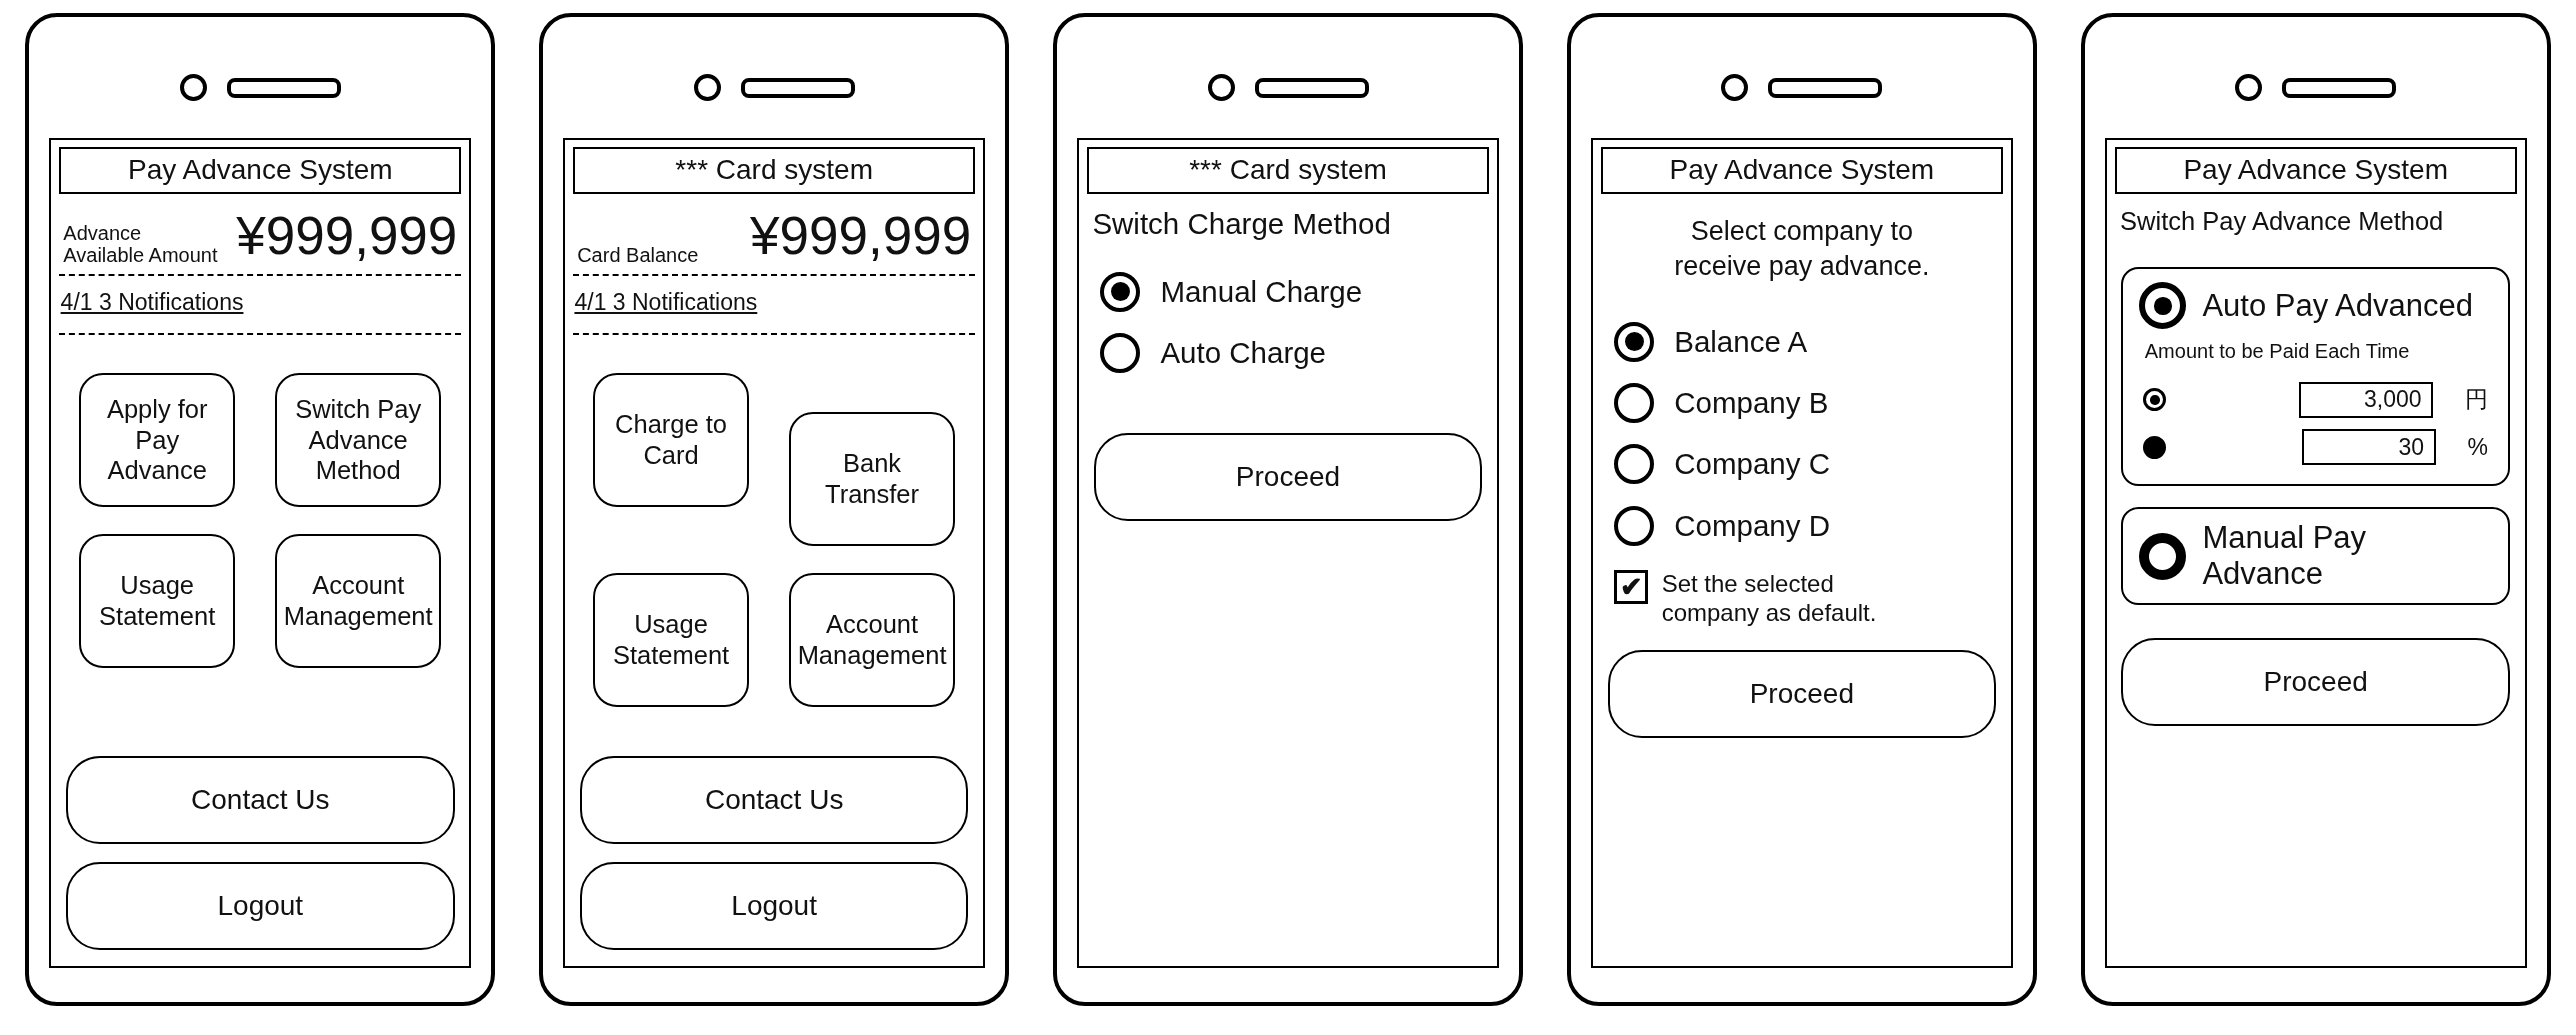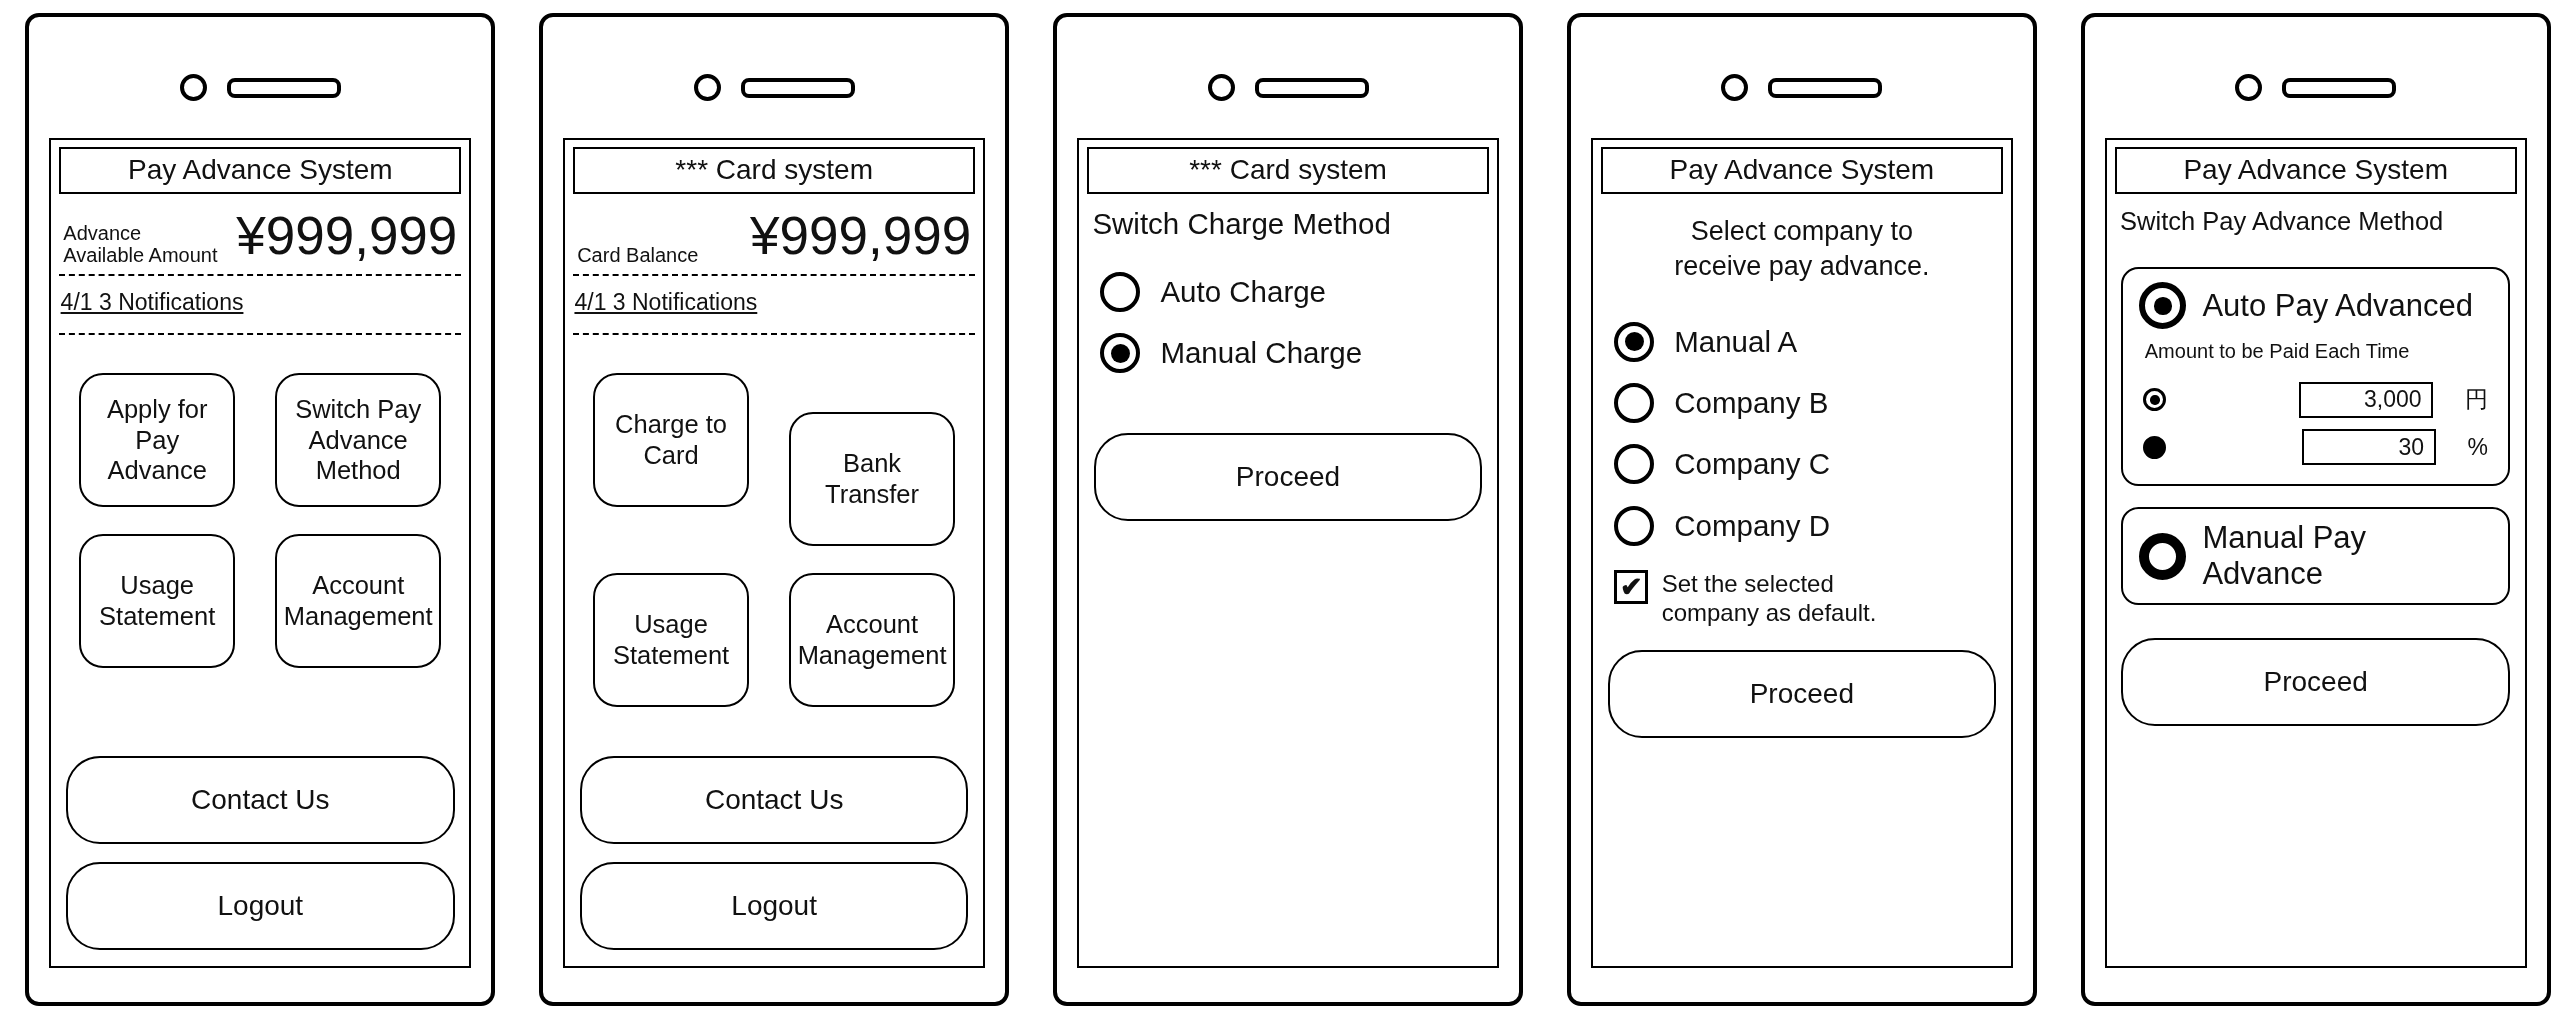--- a/index.html
+++ b/index.html
@@ -13,21 +13,21 @@
     justify-content: space-around;
     align-items: flex-start;
     gap: 20px;
     width: 2576px;
     height: 1036px;
   }
   .phone {
     width: 470px;
     height: 993px;
     border: 4px solid #000;
-    border-radius: 14px;
+    border-radius: 32px;
     padding: 20px 20px 34px 20px;
     display: flex;
     flex-direction: column;
     align-items: center;
     background: #fff;
     position: relative;
   }
   .phone-top {
     display: flex;
     align-items: center;
@@ -266,49 +266,49 @@
 
 <div class="phone">
   <div class="phone-top">
     <div class="camera"></div>
     <div class="speaker"></div>
   </div>
   <div class="screen">
     <div class="title-bar">*** Card system</div>
     <div class="subhead">Switch Charge Method</div>
     <div class="radio-row">
-      <div class="radio-outer"></div>
-      <span>Auto Charge</span>
-    </div>
-    <div class="radio-row">
       <div class="radio-outer">
           <div class="radio-inner"></div>
         </div>
       <span>Manual Charge</span>
     </div>
+    <div class="radio-row">
+      <div class="radio-outer"></div>
+      <span>Auto Charge</span>
+    </div>
     <div style="height:40px"></div>
     <div class="pill-btn">Proceed</div>
   </div>
 </div>
 
 <div class="phone">
   <div class="phone-top">
     <div class="camera"></div>
     <div class="speaker"></div>
   </div>
   <div class="screen">
     <div class="title-bar">Pay Advance System</div>
     <div class="subhead-center" style="white-space:pre-line;">Select company to
 receive pay advance.</div>
 
     <div class="radio-row">
       <div class="radio-outer">
           <div class="radio-inner"></div>
         </div>
-      <span>Manual A</span>
+      <span>Balance A</span>
     </div>
     <div class="radio-row">
       <div class="radio-outer"></div>
       <span>Company B</span>
     </div>
     <div class="radio-row">
       <div class="radio-outer"></div>
       <span>Company C</span>
     </div>
     <div class="radio-row">

